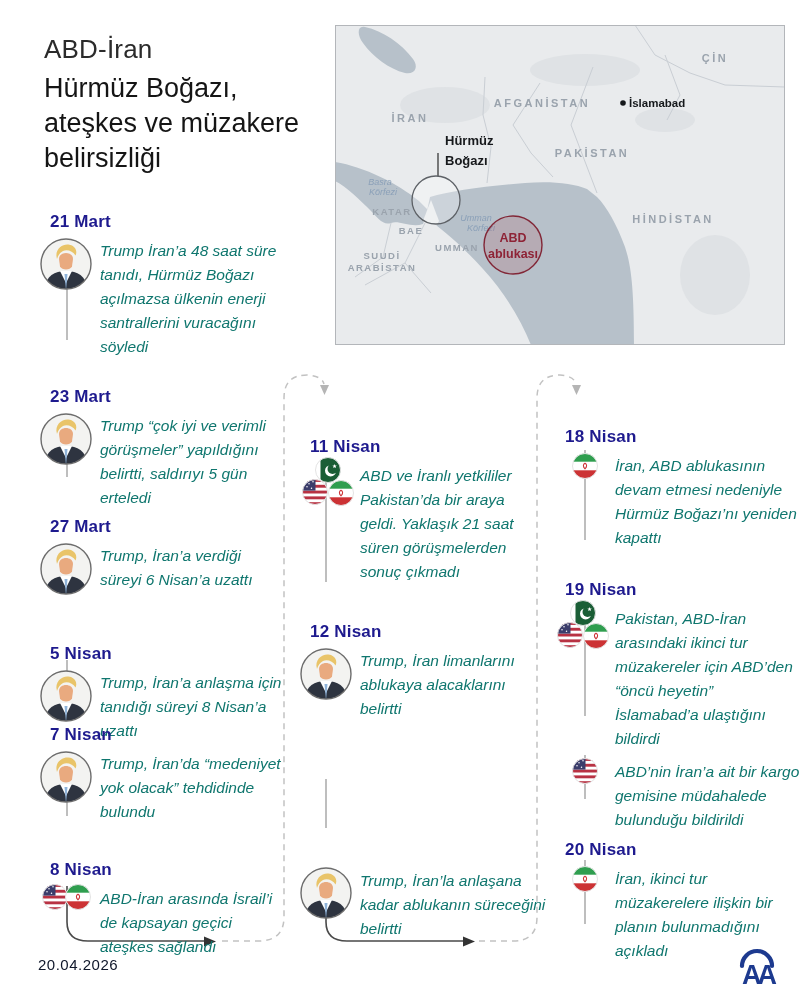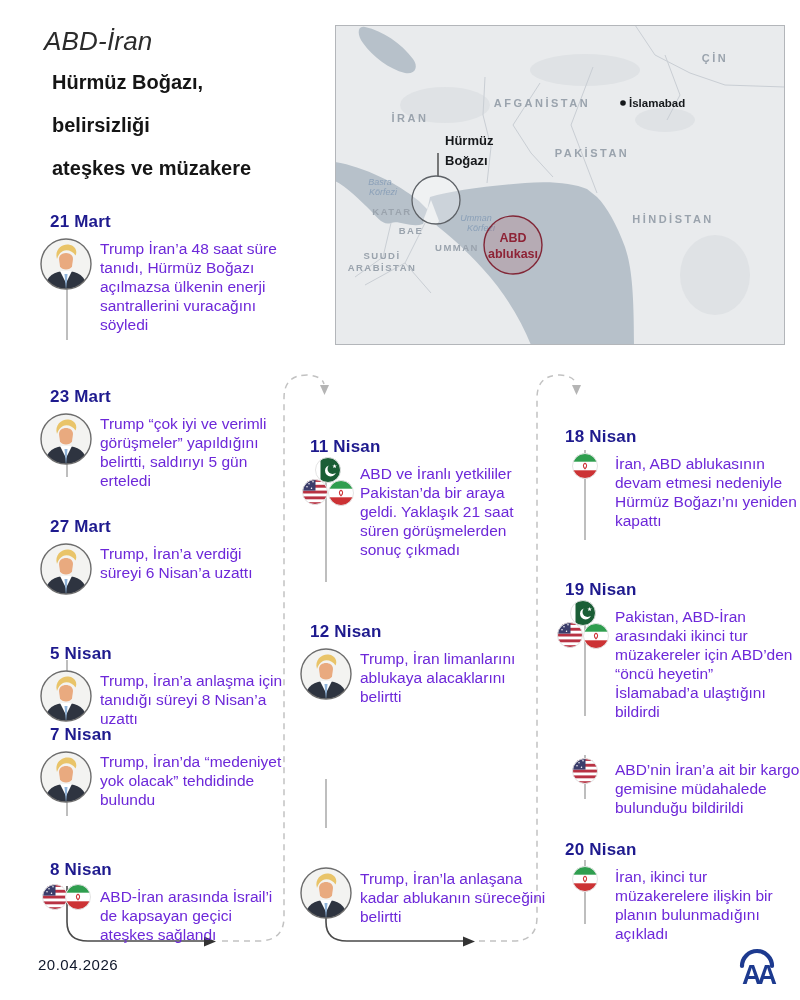--- a/index.html
+++ b/index.html
@@ -1,41 +1,41 @@
 <!DOCTYPE html>
 <html><head>
 <meta charset="utf-8">
 <style>
   html,body{margin:0;padding:0;background:#fff;}
   .canvas{position:relative;width:800px;height:1000px;background:#ffffff;overflow:hidden;
           font-family:"Liberation Sans","DejaVu Sans",sans-serif;}
   
   .hdr{position:absolute;left:44px;top:26px;width:280px;color:#1c1c1c;}
-  .hdr .sup{font-size:26px;font-weight:400;color:#2b2b2b;margin:0 0 6px 0;letter-spacing:.2px;font-style:italic;}
-  .hdr .t{font-size:20px;font-weight:700;line-height:35px;margin:8px;color:#151515;}
+  .hdr .sup{font-size:26px;font-weight:400;color:#2b2b2b;margin:8px 0 6px 0;letter-spacing:.2px;}
+  .hdr .t{font-size:27px;font-weight:400;line-height:35px;margin:0;color:#151515;}
   
   .map{position:absolute;left:335px;top:25px;width:450px;height:320px;}
   .maplab{fill:#9aa3ad;font-size:11px;font-weight:600;letter-spacing:2.5px;text-anchor:middle;}
   .maplab-sm{fill:#9aa3ad;font-size:9.5px;font-weight:600;letter-spacing:1.5px;text-anchor:middle;}
   .mapsea{fill:#8ba0b8;font-size:9px;font-style:italic;text-anchor:middle;}
   .mapcity{fill:#15181b;font-size:11.5px;font-weight:700;}
   .mapstrait{fill:#17191c;font-size:13px;font-weight:700;}
   .mapblock{fill:#8e2336;font-size:12.5px;font-weight:700;text-anchor:middle;}
   
   .overlay{position:absolute;left:0;top:0;width:800px;height:1000px;pointer-events:none;}
   .tl-line{stroke:#a8a8a8;stroke-width:1.5;fill:none;}
   .tl-arrow{stroke:#4a4a4a;stroke-width:1.6;fill:none;}
   .tl-dash{stroke:#c2c2c2;stroke-width:1.5;fill:none;stroke-dasharray:6 5;}
   
   .entry{position:absolute;margin-top:36px;}
   .entry .date{font-weight:700;font-size:17px;color:#1e1a8e;margin:0 0 0 12px;letter-spacing:.2px;}
   .entry .portrait{position:absolute;left:2px;top:26px;width:52px;height:52px;}
   .entry.nodate .portrait{top:0;}
-  .entry .txt{position:absolute;left:62px;top:27px;margin:0;font-size:15.5px;line-height:19px;
-              color:#6d28d9;width:186px;}
+  .entry .txt{position:absolute;left:62px;top:27px;margin:0;font-size:15.5px;line-height:24px;
+              color:#0f766e;width:186px;font-style:italic;}
   .entry.nodate .txt{top:2px;}
   .flag{position:absolute;width:26px;height:26px;}
   .cluster{position:absolute;left:2px;top:20px;width:56px;height:54px;}
   .cluster .flag{position:absolute;}
   
   .foot-date{position:absolute;left:38px;top:956px;font-size:15px;color:#0f172a;letter-spacing:.5px;}
   .aa-logo{position:absolute;left:733px;top:944px;width:48px;height:48px;}
   .aa-logo text{font-weight:700;font-size:27px;fill:#1d3a8f;letter-spacing:-4px;}
 </style>
 </head>
@@ -114,22 +114,22 @@
           <path d="M19.6,6.9 l.6,1.5 1.6,.1 -1.2,1 .4,1.6 -1.4,-.9 -1.4,.9 .4,-1.6 -1.2,-1 1.6,-.1 Z" fill="#ffffff"></path>
         </g>
         <circle cx="13" cy="13" r="12.5" fill="none" stroke="#e3e3e3" stroke-width="1"></circle>
       </symbol>
     </defs>
   </svg>
 
   <div class="hdr">
     <p class="sup">ABD-İran</p>
     <p class="t">Hürmüz Boğazı,</p>
+    <p class="t">ateşkes ve müzakere</p>
     <p class="t">belirsizliği</p>
-    <p class="t">ateşkes ve müzakere</p>
   </div>
 
   <svg class="map" viewBox="0 0 450 320">
     <rect x="0" y="0" width="450" height="320" fill="#e9ebed"></rect>
 
     <g fill="#dfe2e5">
       <ellipse cx="110" cy="80" rx="45" ry="18"></ellipse>
         <ellipse cx="250" cy="45" rx="55" ry="16"></ellipse>
       <ellipse cx="330" cy="95" rx="30" ry="12"></ellipse>
         <ellipse cx="380" cy="250" rx="35" ry="40"></ellipse>

